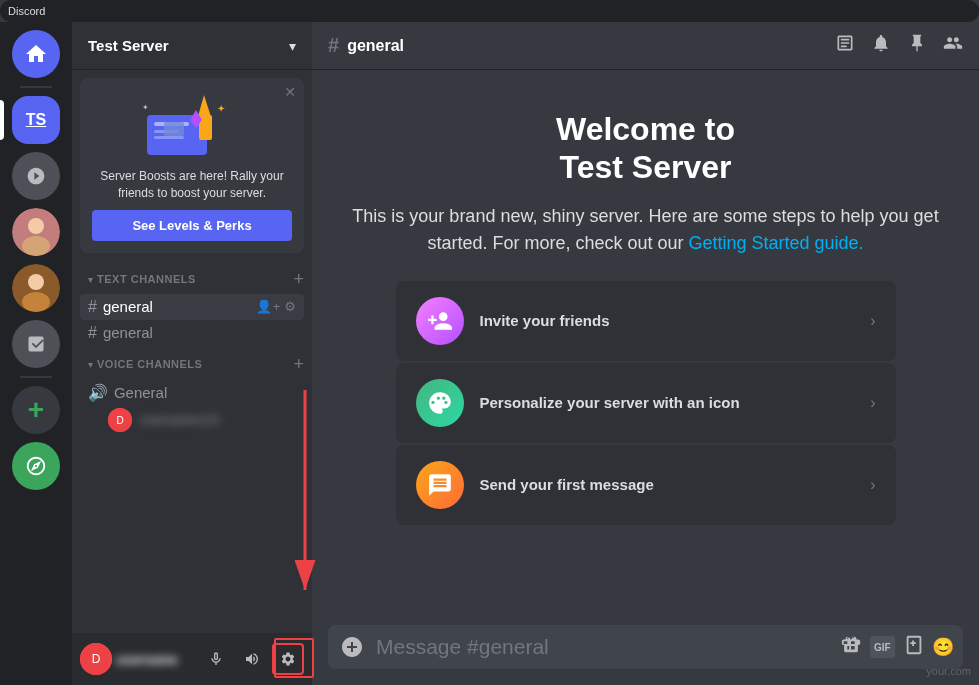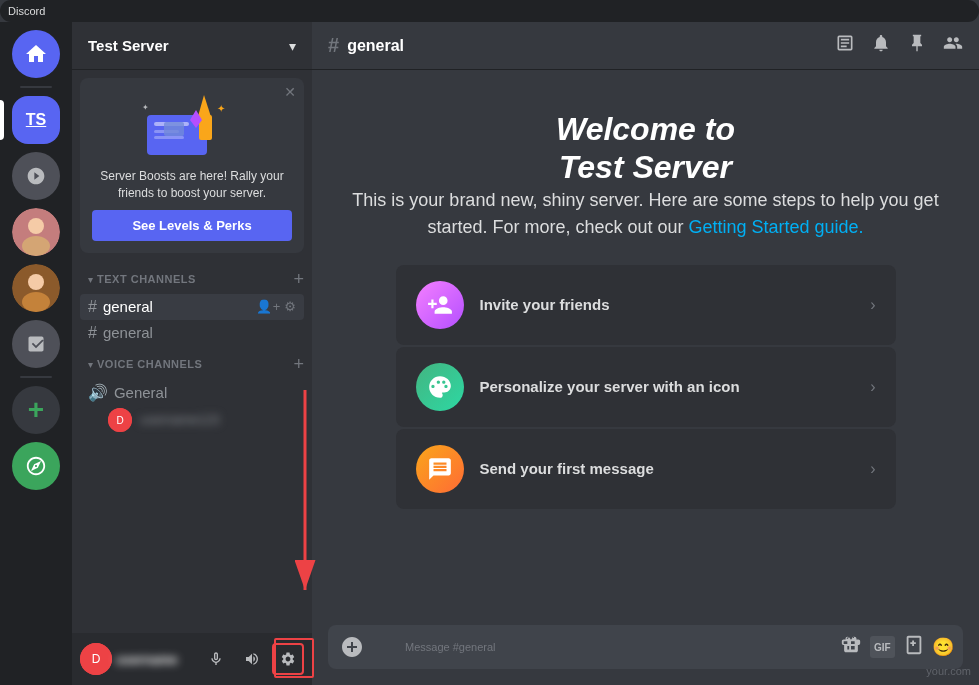--- a/index.html
+++ b/index.html
@@ -341,21 +341,21 @@
       flex: 1;
       overflow-y: auto;
       padding: 40px 40px 0;
     }
     .welcome-title {
       font-size: 32px;
       font-weight: 700;
       color: white;
       text-align: center;
       line-height: 1.2;
-      font-style: italic;
+      margin-bottom: 16px;
     }
     .welcome-desc {
       color: #dcddde;
       font-size: 18px;
       text-align: center;
       margin-bottom: 24px;
       line-height: 1.5;
     }
     .welcome-desc a {
       color: #00b0f4;
@@ -423,23 +423,22 @@
       color: #b9bbbe;
       cursor: pointer;
       font-size: 22px;
     }
     .message-input {
       flex: 1;
       background: transparent;
       border: none;
       outline: none;
       color: #dcddde;
-      font-size: 11px;
+      font-size: 21px;
       padding: 10px 0;
-      margin-left: 29px;
     }
     .message-input::placeholder { color: #72767d; }
     .message-actions {
       display: flex;
       gap: 8px;
       align-items: center;
     }
     .message-action-btn {
       width: 24px;
       height: 24px;

